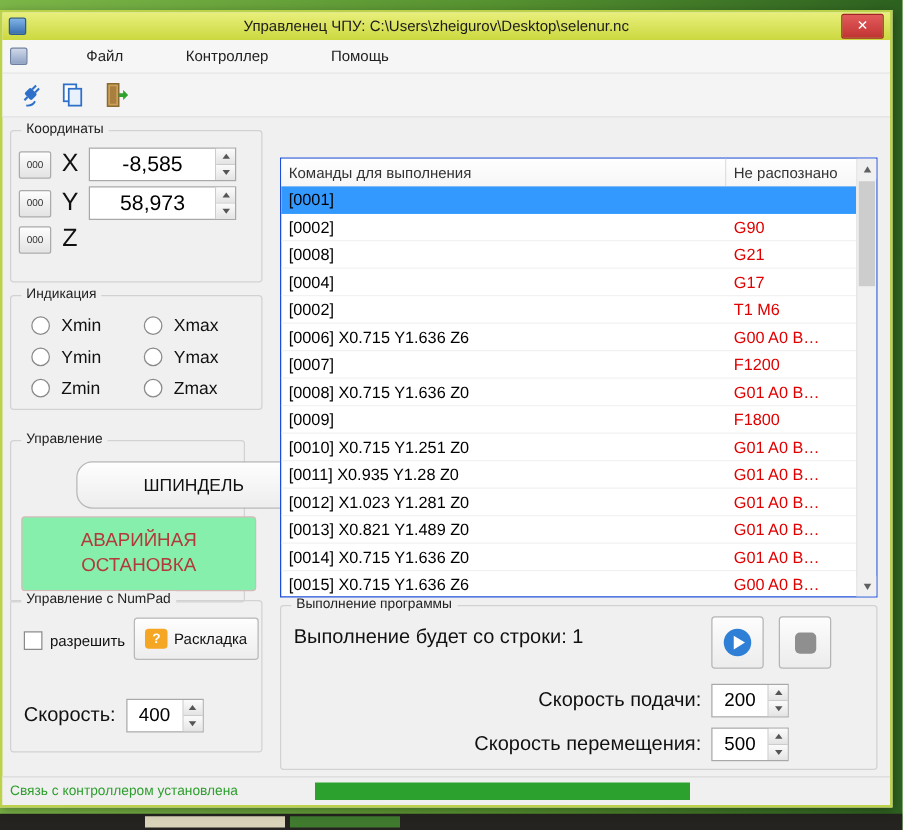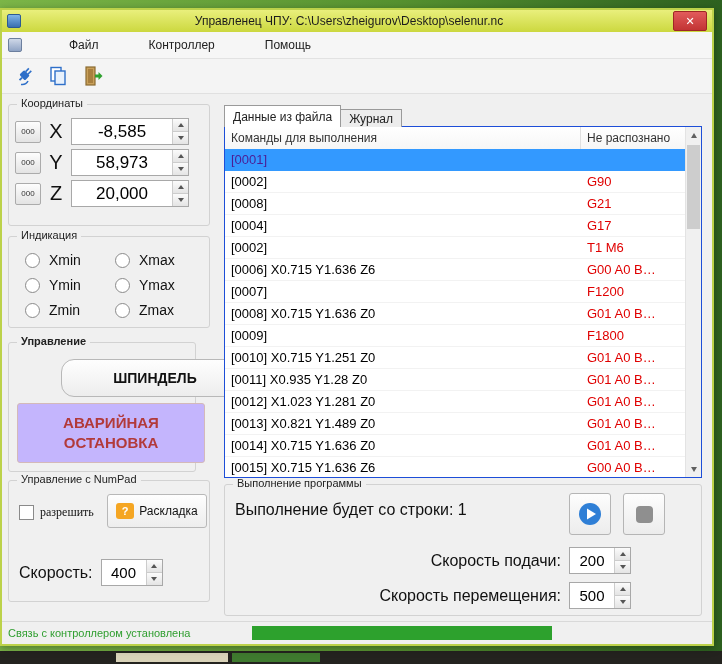--- a/index.html
+++ b/index.html
@@ -63,33 +63,33 @@
   .coord-spin{width:118px;}
 
   
   #indication{left:6px;top:142px;width:202px;height:92px;}
   .radio-grid{display:grid;grid-template-columns:86px 86px;gap:9px 4px;padding:15px 0 0 16px;}
   .radio-opt{display:flex;align-items:center;gap:9px;}
   .radio-circle{width:13px;height:13px;border:1px solid #8a8a8a;border-radius:50%;background:#fff;flex:0 0 auto;}
   .radio-label{font-size:14px;color:#111;}
 
   
-  #control{left:6px;top:248px;width:188px;height:130px;font-weight:bold;}
+  #control{left:6px;top:258px;width:188px;height:130px;}
   .spindle-btn{position:absolute;left:8px;top:16px;width:186px;height:36px;border:1px solid #b8b8b8;
        border-radius:13px;background:linear-gradient(#fefefe,#ededed);font-size:14px;color:#111;
        display:flex;align-items:center;justify-content:center;margin-left:44px;}
   .estop-btn{position:absolute;left:8px;top:60px;width:186px;height:58px;border:1px solid #d4b9b9;
-       border-radius:3px;background:#c4b5fd;font-size:15px;color:#b23a3a;text-align:center;
+       border-radius:3px;background:#86efac;font-size:15px;color:#b23a3a;text-align:center;
        line-height:1.35;display:flex;align-items:center;justify-content:center;}
 
   
   #numpad{left:6px;top:386px;width:202px;height:122px;}
   .enable-row{position:absolute;left:10px;top:24px;display:flex;align-items:center;gap:6px;}
   .checkbox{width:13px;height:13px;border:1px solid #8a8a8a;background:#fff;flex:0 0 auto;}
-  .enable-label{font-size:12px;color:#111;font-family:Liberation Serif, serif;}
+  .enable-label{font-size:12px;color:#111;}
   .layout-btn{position:absolute;left:98px;top:13px;width:98px;height:32px;border:1px solid #b8b8b8;
        border-radius:3px;background:linear-gradient(#fefefe,#ededed);display:flex;align-items:center;
        justify-content:center;gap:5px;font-size:12px;color:#111;}
   .q-icon{width:18px;height:16px;background:#f5a623;border-radius:3px;color:#fff;font-size:11px;
        font-weight:bold;display:flex;align-items:center;justify-content:center;}
   .numpad-speed-row{position:absolute;left:10px;top:78px;display:flex;align-items:center;gap:8px;}
   .speed-label{font-size:16px;color:#111;}
   .small-spin{width:62px;}
   .small-spin input{font-size:15px;}
 
@@ -107,21 +107,21 @@
   .th{font-size:12px;color:#333;display:flex;align-items:center;padding-left:6px;box-sizing:border-box;}
   .th.cmd{width:356px;border-right:1px solid #e0e0e0;}
   .th.err{flex:1;}
   .tbody{position:absolute;top:22px;left:0;right:16px;bottom:0;overflow:hidden;}
   .trow{display:flex;height:22px;box-sizing:border-box;border-bottom:1px solid #f2f2f2;}
   .tc{display:flex;align-items:center;padding-left:6px;box-sizing:border-box;font-size:13px;
        white-space:nowrap;overflow:hidden;}
   .tc.cmd{width:356px;color:#000;}
   .tc.err{flex:1;color:#e00000;}
   .trow.sel{background:#3399ff;border-bottom-color:#3399ff;}
-  .trow.sel .tc{color:#4c1d95;}
+  .trow.sel .tc{color:#000000;}
 
   .scrollbar{position:absolute;right:0;top:0;bottom:0;width:16px;background:#f0f0f0;
        border-left:1px solid #e3e3e3;box-sizing:border-box;}
   .sb-btn{position:absolute;left:0;right:0;height:16px;display:flex;align-items:center;
        justify-content:center;background:#f0f0f0;}
   .sb-btn.up{top:0;}
   .sb-btn.down{bottom:0;}
   .sb-btn::after{content:"";border-left:3.5px solid transparent;border-right:3.5px solid transparent;}
   .sb-btn.up::after{border-bottom:5px solid #606060;}
   .sb-btn.down::after{border-top:5px solid #606060;}
@@ -224,27 +224,20 @@
           <div class="spin">
             <div class="sbtn up"></div>
             <div class="sbtn down"></div>
           </div>
         </div>
       </div>
 
       <div class="axis-row">
         <div class="zero-btn">000</div>
         <div class="axis-label">Z</div>
-        <div class="spinbox coord-spin">
-          <input value="20,000" style="">
-          <div class="spin">
-            <div class="sbtn up"></div>
-            <div class="sbtn down"></div>
-          </div>
-        </div>
       </div>
     </div>
 
     <div class="groupbox" id="indication">
       <div class="gb-label">Индикация</div>
       <div class="radio-grid">
         <div class="radio-opt">
           <span class="radio-circle"></span>
           <span class="radio-label">Xmin</span>
         </div>
@@ -292,24 +285,20 @@
         <div class="spinbox small-spin">
           <input value="400" style="">
           <div class="spin">
             <div class="sbtn up"></div>
             <div class="sbtn down"></div>
           </div>
         </div>
       </div>
     </div>
 
-    <div class="tabs">
-      <div class="tab active">Данные из файла</div>
-      <div class="tab inactive">Журнал</div>
-    </div>
 
     <div class="table-panel">
       <div class="thead">
         <div class="th cmd">Команды для выполнения</div>
         <div class="th err">Не распознано</div>
       </div>
       <div class="tbody">
           <div class="trow sel">
             <div class="tc cmd">[0001]</div>
             <div class="tc err"></div>

